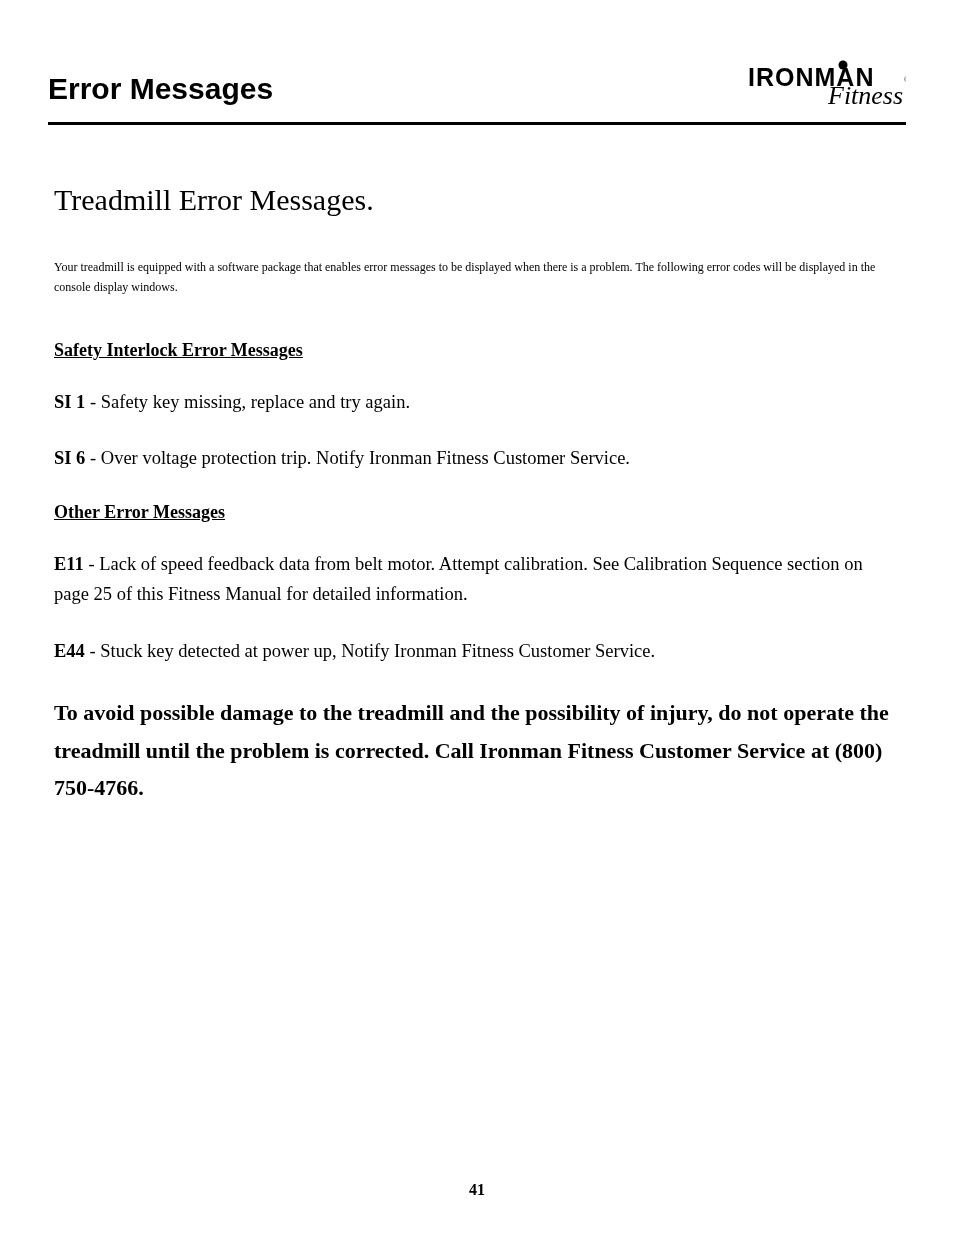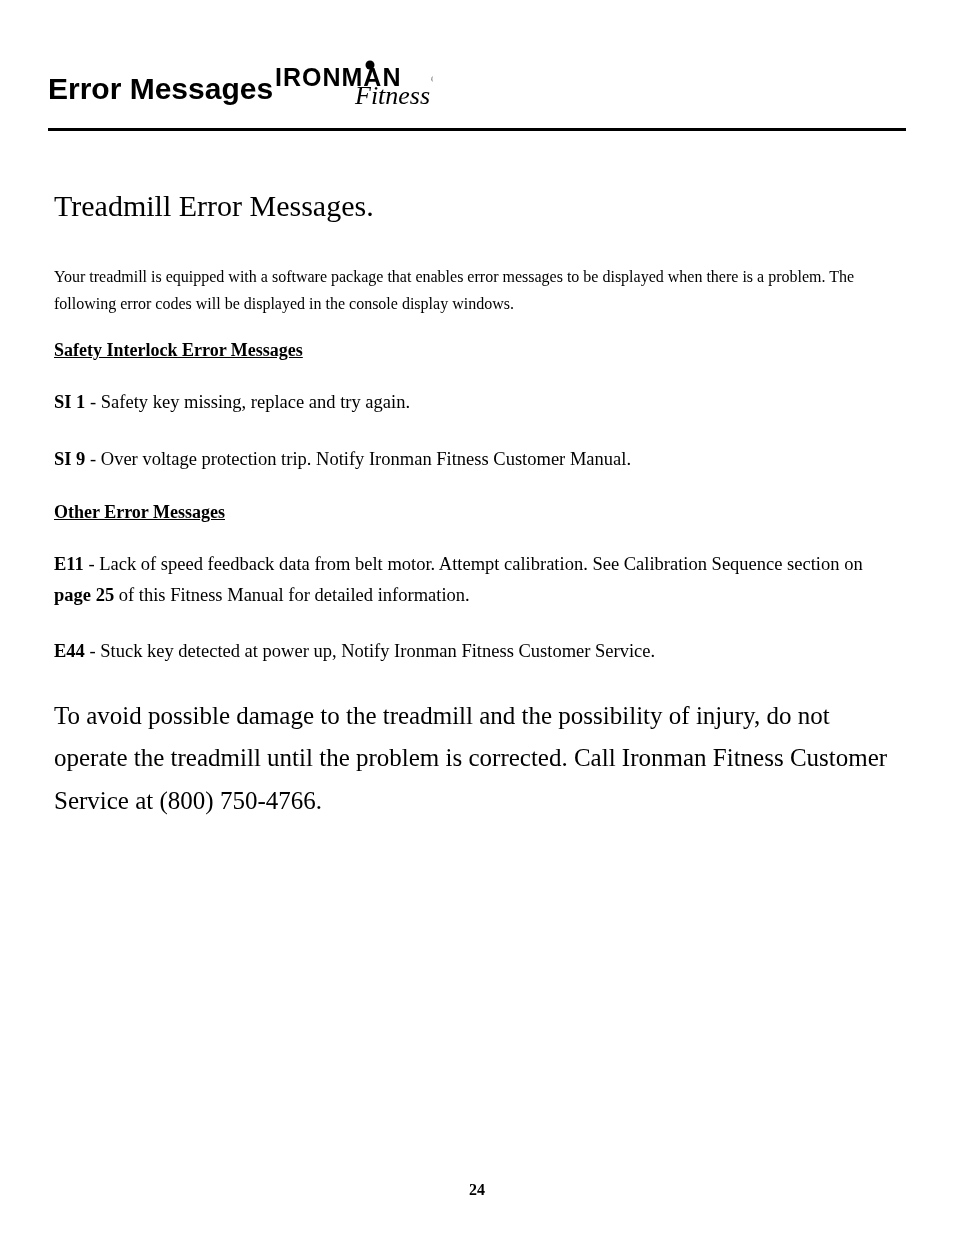--- a/index.html
+++ b/index.html
@@ -11,23 +11,24 @@
   }
   .page {
     width: 954px;
     height: 1235px;
     position: relative;
     box-sizing: border-box;
     padding: 60px 48px 40px 48px;
   }
   .header-row {
     display: flex;
+    justify-content: space-between;
     align-items: flex-end;
     border-bottom: 3px solid #000;
-    padding-bottom: 20px;
+    padding-bottom: 14px;
   }
   .header-title {
     font-family: Arial, Helvetica, sans-serif;
     font-weight: 900;
     font-size: 30px;
     letter-spacing: 0px;
     margin-bottom: 2px;
   }
   .logo {
     width: 160px;
@@ -39,58 +40,58 @@
     padding: 0 6px;
   }
   .section-title {
     font-family: "Times New Roman", Times, serif;
     font-weight: normal;
     font-size: 30px;
     margin-top: 58px;
     margin-bottom: 40px;
   }
   .intro {
-    font-size: 16px;
+    font-size: 12px;
     line-height: 1.7;
-    margin-bottom: 23px;
+    margin-bottom: 42px;
   }
   .sub-title {
     font-size: 18px;
     font-weight: bold;
     text-decoration: underline;
     margin-bottom: 6px;
   }
   .err-line {
     font-size: 18.5px;
     line-height: 1.65;
     margin-bottom: 0px;
     margin-top: 26px;
   }
   .err-code {
     font-weight: bold;
   }
   .block {
     margin-bottom: 28px;
   }
   .warning {
-    font-size: 25px;
-    font-weight: normal;
+    font-size: 22px;
+    font-weight: bold;
     line-height: 1.7;
     margin-top: 28px;
   }
   .page-num {
     position: absolute;
     bottom: 36px;
     left: 0;
     right: 0;
     text-align: center;
     font-weight: bold;
     font-size: 16px;
   }
-  .bold { font-weight: bold; }
+  .bold { font-weight: normal; }
 </style>
 </head>
 <body>
 
 <div class="page">
 
   <div class="header-row">
     <div class="header-title">Error Messages</div>
     <div class="logo">
       <svg viewBox="0 0 160 48" width="160" height="48">
@@ -109,21 +110,21 @@
     </div>
 
     <div class="intro">Your treadmill is equipped with a software package that enables error messages to be displayed when there is a problem. The following error codes will be displayed in the console display windows.</div>
 
     <div class="block">
       <div class="sub-title">Safety Interlock Error Messages</div>
       <div class="err-line">
         <span class="err-code">SI 1</span><span> - Safety key missing, replace and try again.</span>
       </div>
       <div class="err-line">
-        <span class="err-code">SI 9</span><span> - Over voltage protection trip. Notify Ironman Fitness Customer Manual.</span>
+        <span class="err-code">SI 6</span><span> - Over voltage protection trip. Notify Ironman Fitness Customer Service.</span>
       </div>
     </div>
 
     <div class="block">
       <div class="sub-title">Other Error Messages</div>
 
       <div class="err-line">
         <span class="err-code">E11</span><span> - Lack of speed feedback data from belt motor. Attempt calibration. See Calibration Sequence section on </span><span class="bold">page 25</span><span> of this Fitness Manual for detailed information.</span>
       </div>
 
@@ -131,15 +132,15 @@
 
       <div class="err-line">
         <span class="err-code">E44</span><span> - Stuck key detected at power up, Notify Ironman Fitness Customer Service.</span><span class="bold"></span><span></span>
       </div>
     </div>
 
     <div class="warning">To avoid possible damage to the treadmill and the possibility of injury, do not operate the treadmill until the problem is corrected. Call Ironman Fitness Customer Service at (800) 750-4766.</div>
 
   </div>
 
-  <div class="page-num">24</div>
+  <div class="page-num">41</div>
 
 </div>
 
 </body></html>

